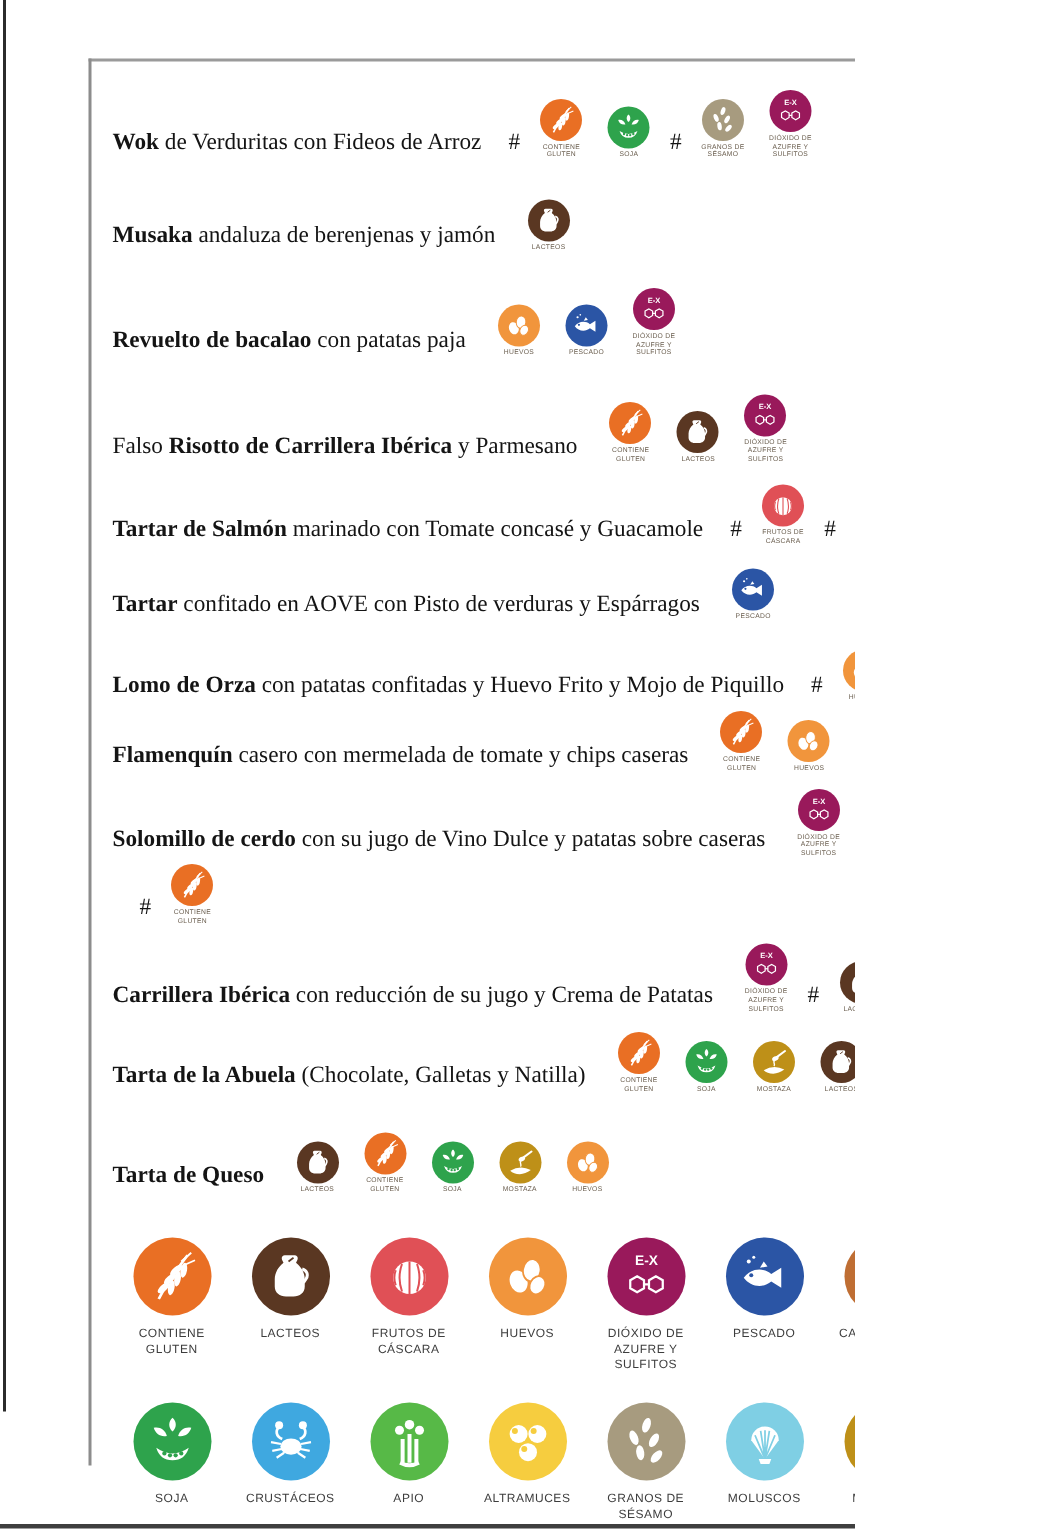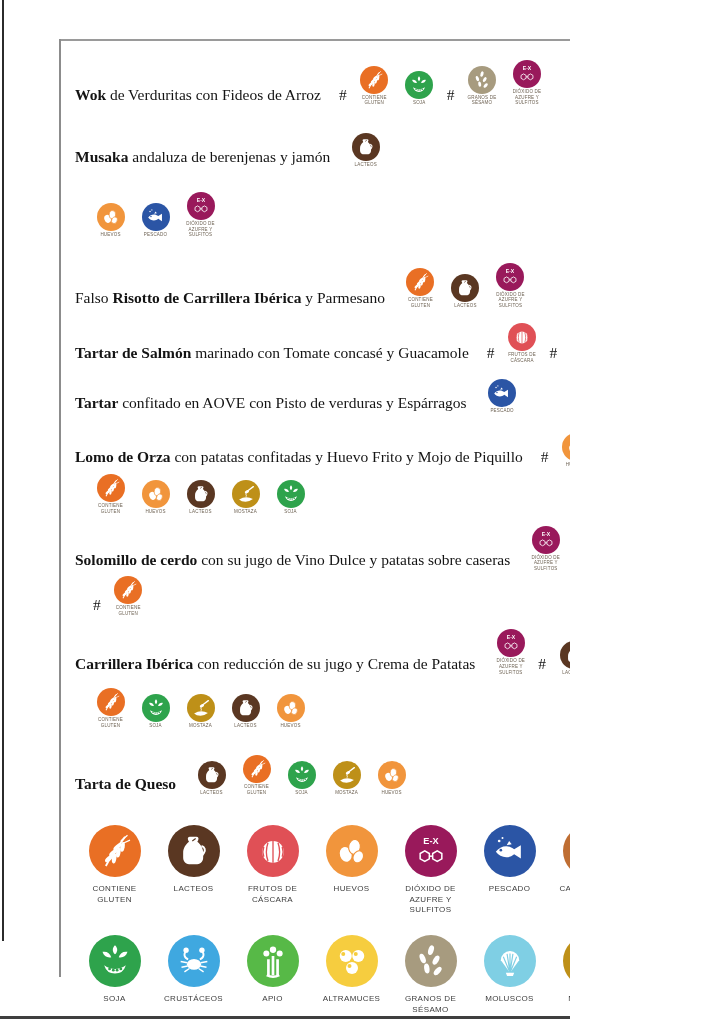--- a/index.html
+++ b/index.html
@@ -135,20 +135,21 @@
                   <path fill="#fff" d="M19 7 h8 c2 0 3 2 2 4 l-1 2 c4 3 7 8 7 13 v6 c0 5 -4 8 -9 8 h-6 c-5 0 -9 -3 -9 -8 v-6 c0 -5 3 -10 7 -13 l-1 -2 c-1 -2 0 -4 2 -4 z"></path>
     <path d="M33 18 c4 1 5 5 3 8 l-2 3" stroke="#fff" stroke-width="2.4" fill="none"></path>
     <path d="M22 12 l4 -3" stroke="var(--bg)" stroke-width="1.4" fill="none"></path>
                 </svg>
               </span>
               <span class="badge-label">LACTEOS</span>
             </span>
           </span>
         </div>
         <div class="dish-row">
+          <span class="dish-text"><b>Revuelto de bacalao</b><span> con patatas paja</span></span>
           <span class="badges">
             <span class="badge" style="--bg: #F1953C;">
               <span class="badge-circle">
                 <svg viewBox="0 0 48 48" xmlns="http://www.w3.org/2000/svg">
                   <ellipse cx="16.5" cy="28" rx="7" ry="9" fill="#fff" transform="rotate(-18 16.5 28)"></ellipse>
     <ellipse cx="27" cy="19" rx="7" ry="9" fill="#fff" stroke="var(--bg)" stroke-width="1.4" transform="rotate(8 27 19)"></ellipse>
     <ellipse cx="31.5" cy="31" rx="6" ry="7.6" fill="#fff" stroke="var(--bg)" stroke-width="1.4" transform="rotate(28 31.5 31)"></ellipse>
                 </svg>
               </span>
               <span class="badge-label">HUEVOS</span>
@@ -295,20 +296,21 @@
                   <text x="24" y="15" text-anchor="middle" font-family="'Liberation Sans',sans-serif" font-size="11" font-weight="700" fill="#fff">E-X</text>
     <path d="M11 27 l5.5 -3.2 5.5 3.2 v6.4 l-5.5 3.2 -5.5 -3.2 z M26 27 l5.5 -3.2 5.5 3.2 v6.4 l-5.5 3.2 -5.5 -3.2 z" stroke="#fff" stroke-width="1.8" fill="none"></path>
     <path d="M22 30.2 h4" stroke="#fff" stroke-width="1.8"></path>
                 </svg>
               </span>
               <span class="badge-label">DIÓXIDO DE AZUFRE Y SULFITOS</span>
             </span>
           </span>
         </div>
         <div class="dish-row">
+          <span class="dish-text"><b>Flamenquín</b><span> casero con mermelada de tomate y chips caseras</span></span>
           <span class="badges">
             <span class="badge" style="--bg: #E96F24;">
               <span class="badge-circle">
                 <svg viewBox="0 0 48 48" xmlns="http://www.w3.org/2000/svg">
                   <path d="M13 42 C18 32 27 19 36 7" stroke="#fff" stroke-width="2.2" fill="none"></path>
     <g fill="#fff">
       <ellipse cx="17" cy="33" rx="6" ry="2.6" transform="rotate(-40 17 33)"></ellipse>
       <ellipse cx="23" cy="33" rx="6" ry="2.6" transform="rotate(-80 23 33)"></ellipse>
       <ellipse cx="22" cy="26" rx="6" ry="2.6" transform="rotate(-40 22 26)"></ellipse>
       <ellipse cx="28" cy="26" rx="6" ry="2.6" transform="rotate(-80 28 26)"></ellipse>
@@ -427,20 +429,21 @@
                   <path fill="#fff" d="M19 7 h8 c2 0 3 2 2 4 l-1 2 c4 3 7 8 7 13 v6 c0 5 -4 8 -9 8 h-6 c-5 0 -9 -3 -9 -8 v-6 c0 -5 3 -10 7 -13 l-1 -2 c-1 -2 0 -4 2 -4 z"></path>
     <path d="M33 18 c4 1 5 5 3 8 l-2 3" stroke="#fff" stroke-width="2.4" fill="none"></path>
     <path d="M22 12 l4 -3" stroke="var(--bg)" stroke-width="1.4" fill="none"></path>
                 </svg>
               </span>
               <span class="badge-label">LACTEOS</span>
             </span>
           </span>
         </div>
         <div class="dish-row">
+          <span class="dish-text"><b>Tarta de la Abuela</b><span> (Chocolate, Galletas y Natilla)</span></span>
           <span class="badges">
             <span class="badge" style="--bg: #E96F24;">
               <span class="badge-circle">
                 <svg viewBox="0 0 48 48" xmlns="http://www.w3.org/2000/svg">
                   <path d="M13 42 C18 32 27 19 36 7" stroke="#fff" stroke-width="2.2" fill="none"></path>
     <g fill="#fff">
       <ellipse cx="17" cy="33" rx="6" ry="2.6" transform="rotate(-40 17 33)"></ellipse>
       <ellipse cx="23" cy="33" rx="6" ry="2.6" transform="rotate(-80 23 33)"></ellipse>
       <ellipse cx="22" cy="26" rx="6" ry="2.6" transform="rotate(-40 22 26)"></ellipse>
       <ellipse cx="28" cy="26" rx="6" ry="2.6" transform="rotate(-80 28 26)"></ellipse>

